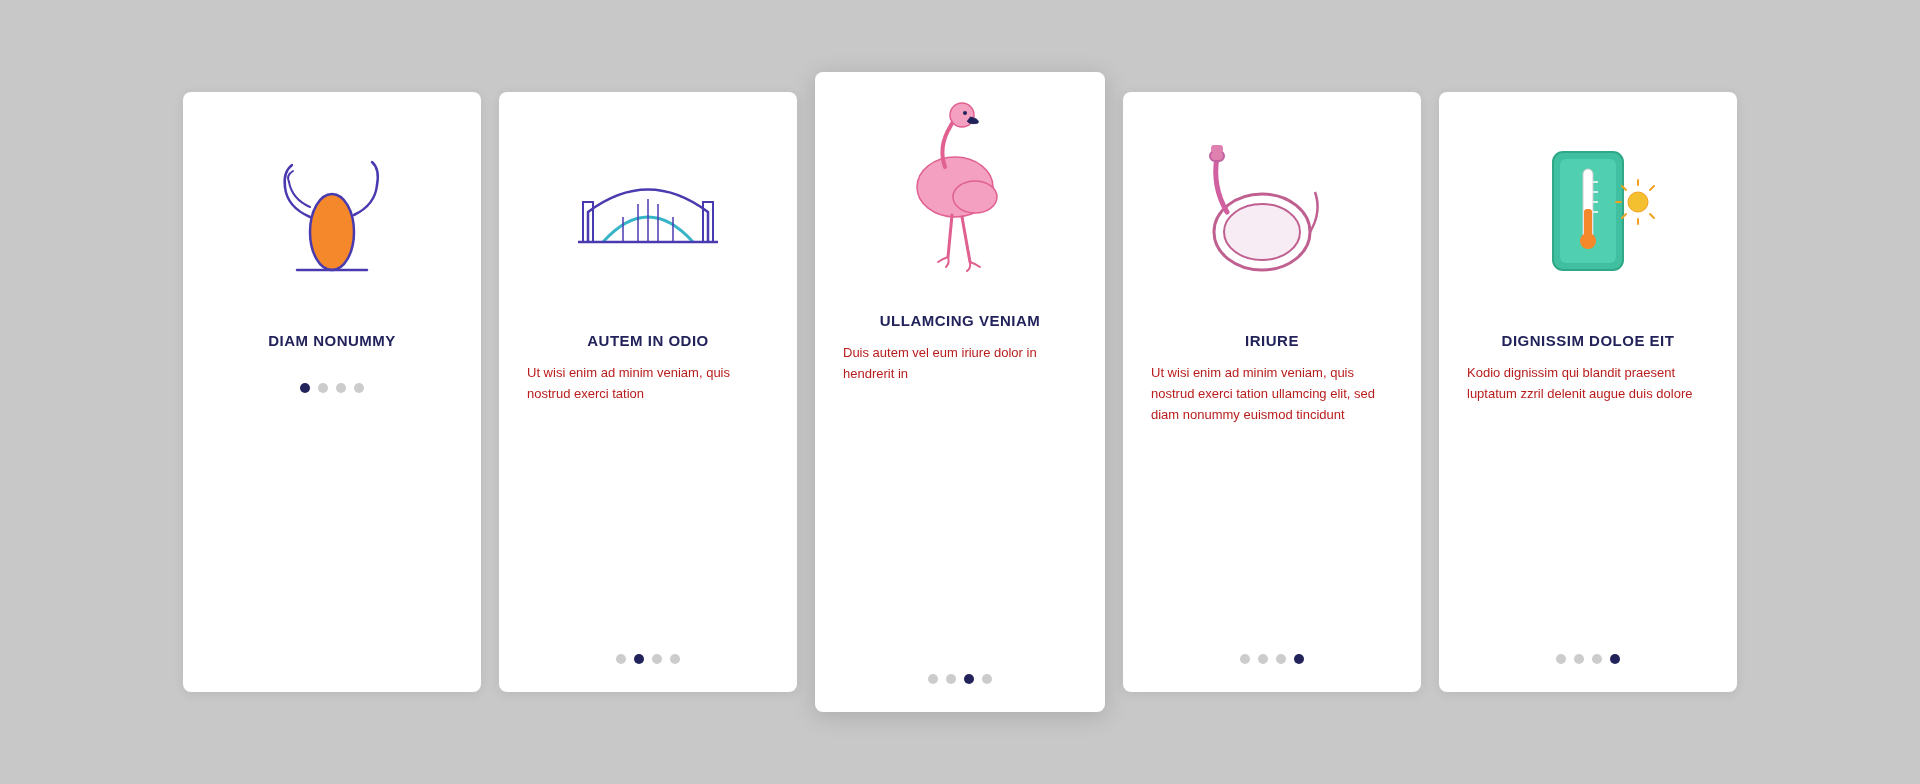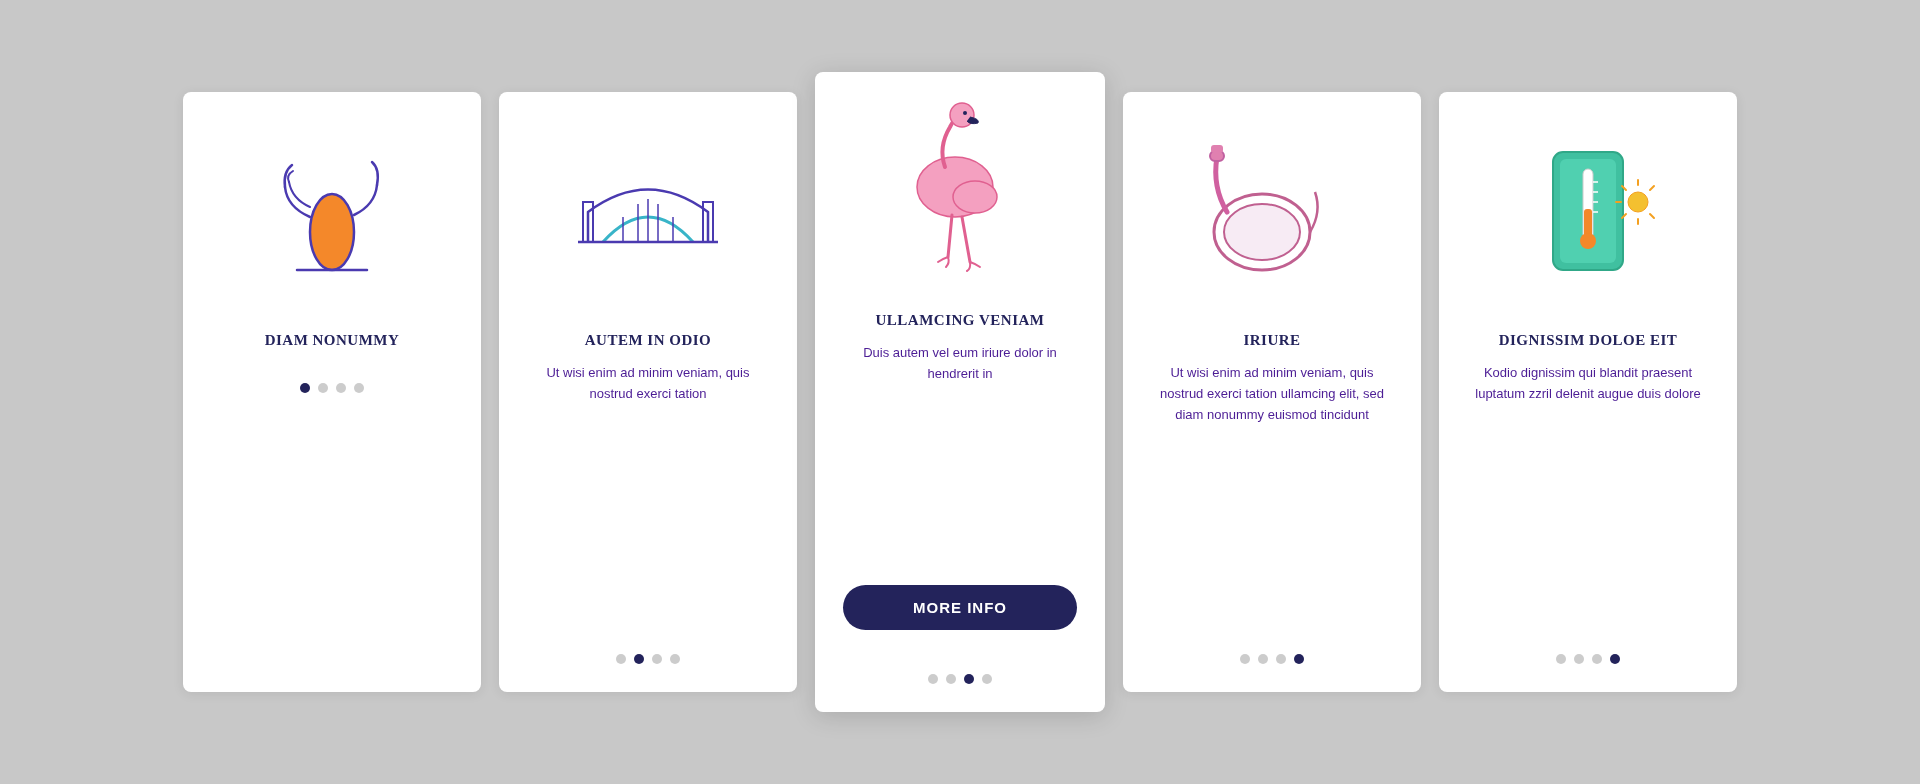--- a/index.html
+++ b/index.html
@@ -52,27 +52,26 @@
     }
 
     .card-title {
       font-size: 15px;
       font-weight: 800;
       color: #23235b;
       text-align: left;
       letter-spacing: 0.5px;
       margin-bottom: 14px;
       text-transform: uppercase;
-      font-family: Liberation Serif, serif;
     }
 
     .card-text {
       font-size: 13px;
-      color: #4c1d95;
-      text-align: center;
+      color: #b91c1c;
+      text-align: left;
       line-height: 1.6;
       flex: 1;
     }
 
     .more-info-btn {
       background: #23235b;
       color: #fff;
       border: none;
       border-radius: 30px;
       padding: 14px 40px;
@@ -189,21 +188,20 @@
 
         <line x1="72" y1="108" x2="68" y2="150" stroke="#e06090" stroke-width="3" stroke-linecap="round"></line>
         <path d="M68 150 Q62 152 58 155 M68 150 Q70 156 66 160" stroke="#e06090" stroke-width="2" fill="none" stroke-linecap="round"></path>
 
         <line x1="82" y1="110" x2="90" y2="155" stroke="#e06090" stroke-width="3" stroke-linecap="round"></line>
         <path d="M90 155 Q96 157 100 160 M90 155 Q91 162 87 164" stroke="#e06090" stroke-width="2" fill="none" stroke-linecap="round"></path>
       </svg>
     </div>
     <div class="card-title">ULLAMCING VENIAM</div>
     <div class="card-text">Duis autem vel eum iriure dolor in hendrerit in</div>
-    <button class="more-info-btn">MORE INFO</button>
     <div class="dots">
       <div class="dot"></div>
       <div class="dot"></div>
       <div class="dot active"></div>
       <div class="dot"></div>
     </div>
   </div>
 
   <div class="card">
     <div class="card-icon">

